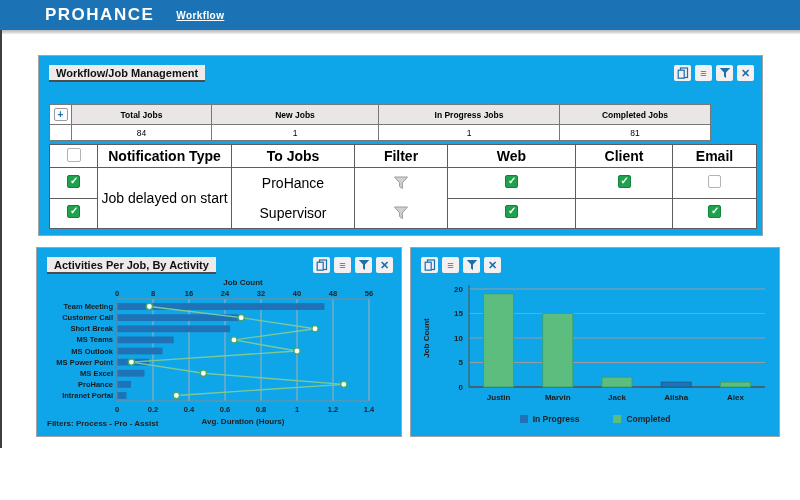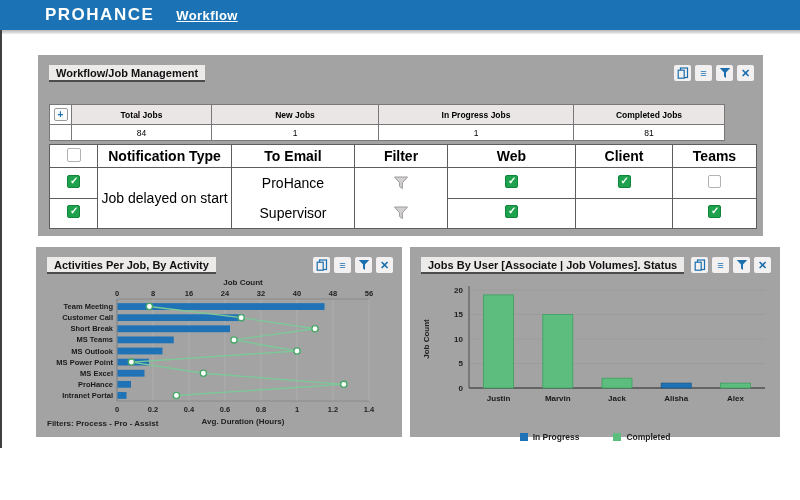--- a/index.html
+++ b/index.html
@@ -1,27 +1,27 @@
 <!DOCTYPE html>
 <html><head>
 <meta charset="utf-8">
 <style>
   * { margin:0; padding:0; box-sizing:border-box; }
   html,body { width:800px; height:500px; background:#fff; font-family:"Liberation Sans", sans-serif; overflow:hidden; position:relative; }
 
   
   .app-header { position:absolute; left:0; top:0; width:800px; height:30px; display:flex; align-items:center; }
   .logo { color:#fff; font-weight:bold; font-size:17px; letter-spacing:1.5px; margin-left:45px; }
-  .app-title { color:#fff; font-weight:bold; font-size:13px; margin-left:22px; text-decoration:underline; letter-spacing:.4px; cursor:pointer; }
+  .app-title { color:#fff; font-weight:bold; font-size:10px; margin-left:22px; text-decoration:underline; letter-spacing:.4px; cursor:pointer; }
   .header-shadow { position:absolute; left:0; top:30px; width:800px; height:4px;
                    background:linear-gradient(#b9b7b7, #efeded); }
   .window-edge { position:absolute; left:0; top:30px; width:2px; height:418px; background:#3f3f3f; }
 
   
-  .panel { position:absolute; background:#a3a3a3; border:1px solid #a3a3a3; }
+  .panel { position:absolute; background:#0ea5e9; border:1px solid #a3a3a3; }
   #panel-top   { left:38px;  top:55px;  width:725px; height:181px; }
   #panel-left  { left:36px;  top:247px; width:366px; height:190px; }
   #panel-right { left:410px; top:247px; width:370px; height:190px; }
 
   .panel-head { display:flex; justify-content:space-between; align-items:flex-start; padding:9px 8px 0 10px; }
   .panel-title { font-size:11px; font-weight:bold; color:#111; background:#edeaea; padding:2px 7px 1px; border-bottom:2px solid #4c4c4c; white-space:nowrap; }
   .toolbar { display:flex; gap:4px; }
   .tool { width:17px; height:16px; background:#f2f0f0; color:#1c6fae; display:flex; align-items:center; justify-content:center; font-weight:bold; cursor:pointer; border-radius:2px; }
   .tool .glyph { font-size:11px; line-height:11px; }
   .tool svg { display:block; }
@@ -47,21 +47,21 @@
   .chk.checked { background:#1fa24d; border:1px solid #11833b; }
   .chk.checked::after { content:"\2713"; position:absolute; left:2px; top:-1px; color:#fff; font-size:10px; font-weight:bold; }
   .chk.unchecked { background:#fff; border:1px solid #b2b2b2; }
   .chk.none { visibility:hidden; }
 
   
   .chart-wrap { margin:2px 0 0 6px; }
   svg { font-family:"Liberation Sans", sans-serif; }
   .filters-note { position:absolute; left:10px; bottom:8px; font-size:8px; font-weight:bold; color:#222; }
   .legend-row { display:flex; justify-content:center; align-items:center; gap:34px; margin-top:3px; font-size:8.5px; font-weight:bold; color:#222; }
-  .legend-item { display:flex; align-items:center; gap:5px;margin-top:17px; }
+  .legend-item { display:flex; align-items:center; gap:5px; }
   .legend-swatch { width:8px; height:8px; display:inline-block; }
 </style>
 </head>
 <body>
 
 <div class="app-header" style="background: rgb(27, 115, 181);">
   <span class="logo">PROHANCE</span>
   <span class="app-title">Workflow</span>
 </div>
 <div class="header-shadow"></div>
@@ -92,45 +92,45 @@
   </div>
 
   <table class="stats-table">
     <tbody>
         <tr>
       <th class="plus-cell" style="width:22px">
         <div class="plus-btn">+</div>
       </th>
       <th style="width:140px">Total Jobs</th>
       <th style="width:167px">New Jobs</th>
-      <th style="width:195px">In Progress Jobs</th>
+      <th style="width:181px">In Progress Jobs</th>
       <th style="width:151px">Completed Jobs</th>
     </tr>
     <tr>
       <td></td>
       <td>84</td>
       <td>1</td>
       <td>1</td>
       <td>81</td>
     </tr>
   </tbody>
     </table>
 
   <table class="notif-table">
     <tbody>
         <tr>
       <th style="width:48px">
         <span style="width:14px;height:14px" class="chk unchecked"></span>
       </th>
       <th style="width:134px">Notification Type</th>
-      <th style="width:123px">To Email</th>
+      <th style="width:123px">To Jobs</th>
       <th style="width:93px">Filter</th>
       <th style="width:128px">Web</th>
       <th style="width:97px">Client</th>
-      <th style="width:84px">Teams</th>
+      <th style="width:84px">Email</th>
     </tr>
     <tr>
       <td>
         <span class="chk checked"></span>
       </td>
       <td rowspan="2">Job delayed on start</td>
       <td rowspan="2" class="stack-cell">
         <div class="half">ProHance</div>
         <div class="half">Supervisor</div>
       </td>
@@ -243,21 +243,20 @@
         <text x="290" y="136" text-anchor="middle" font-size="7.5" font-weight="bold" fill="#222">1.2</text>
         <text x="326" y="136" text-anchor="middle" font-size="7.5" font-weight="bold" fill="#222">1.4</text>
         <text x="200" y="148" text-anchor="middle" font-size="8" font-weight="bold" fill="#222">Avg. Duration (Hours)</text>
       </svg>
   </div>
   <div class="filters-note">Filters: Process - Pro - Assist</div>
 </div>
 
 <div class="panel" id="panel-right">
   <div class="panel-head">
-    <span class="panel-title">Jobs By User [Associate | Job Volumes]. Status</span>
     <span class="toolbar">
       <span class="tool">
           <svg width="12" height="12" viewBox="0 0 12 12">
             <rect x="3.5" y="1" width="7" height="9.5" fill="none" stroke="#1c6fae" stroke-width="1.2"></rect>
             <rect x="1.2" y="3.2" width="6" height="8" fill="#f2f0f0" stroke="#1c6fae" stroke-width="1.2"></rect>
           </svg>
         </span>
       <span class="tool">
           <span class="glyph">≡</span>
         </span>

